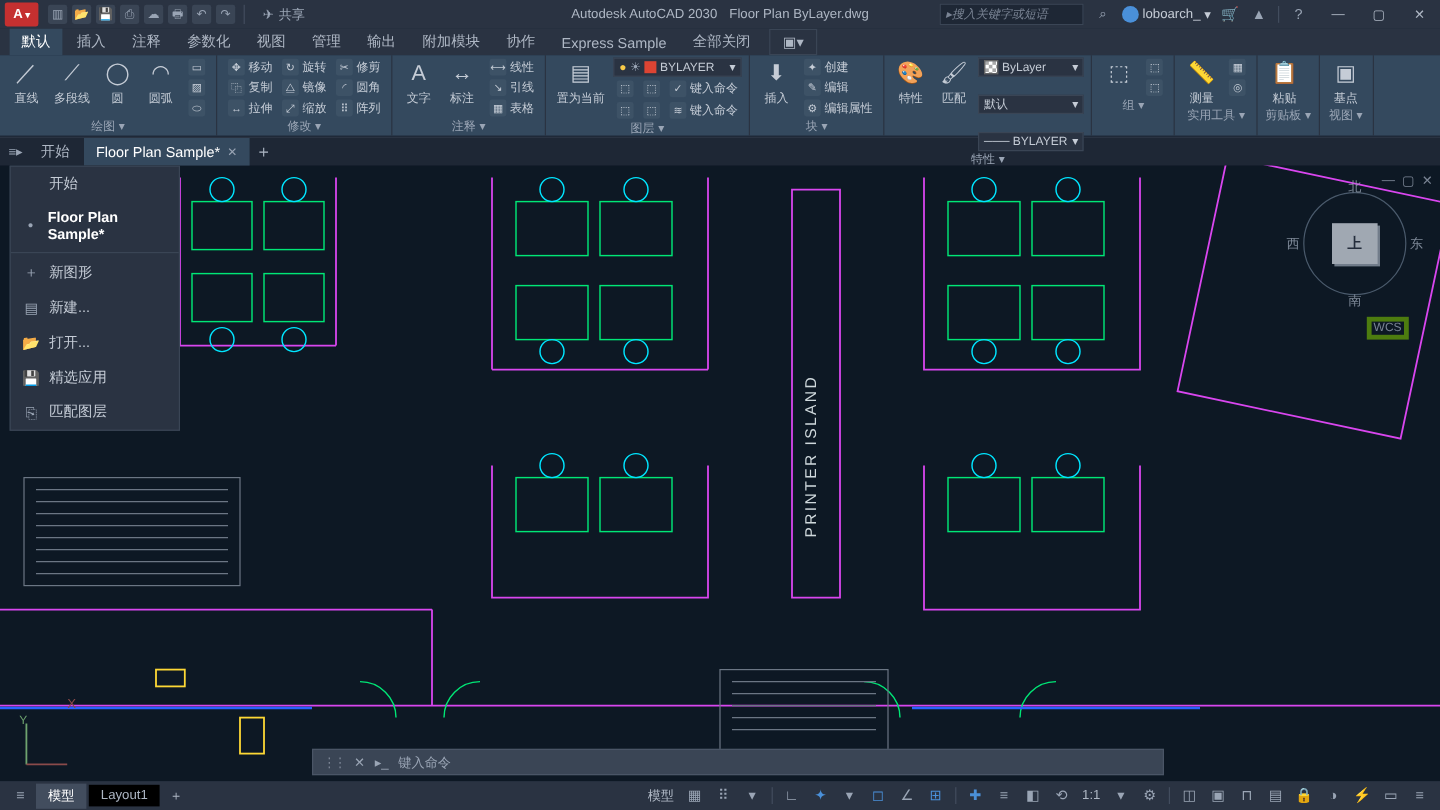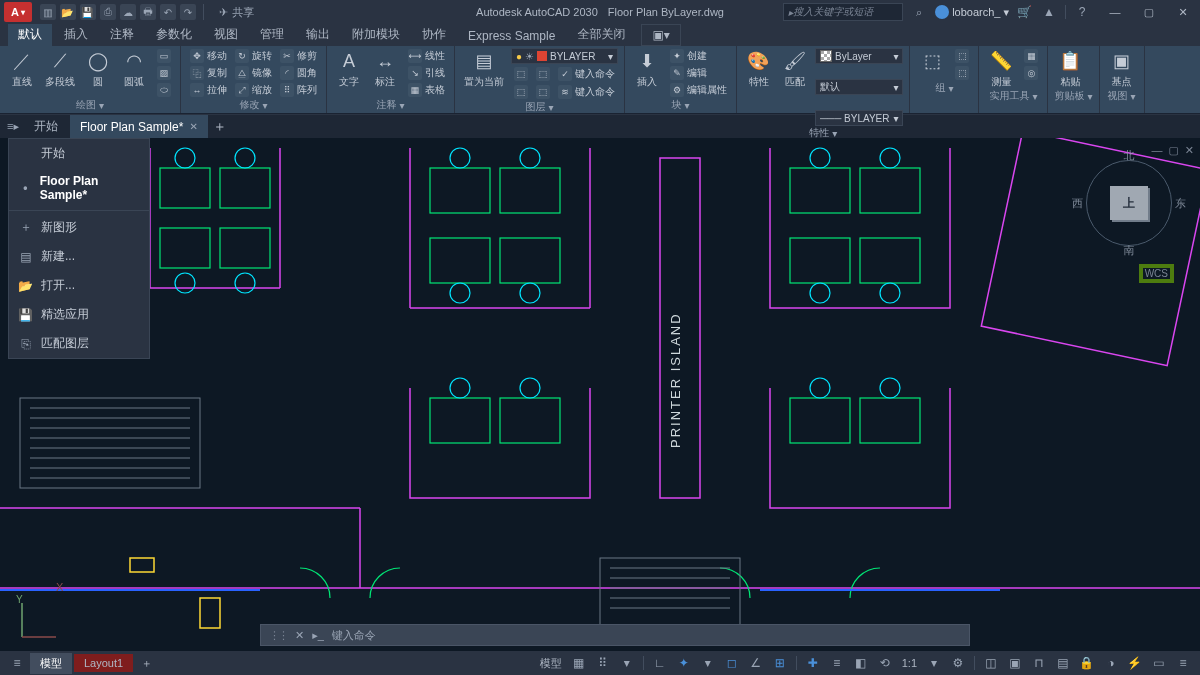--- a/index.html
+++ b/index.html
@@ -75,21 +75,21 @@
 .doc-menu .dm-ico{width:14px;height:14px;display:flex;align-items:center;justify-content:center;color:#9aa5b5;font-size:12px;}
 
 
 .cmdline{position:absolute;left:260px;right:230px;bottom:5px;height:22px;background:#3a4555;display:flex;align-items:center;gap:8px;font-size:11px;color:#9aa5b5;padding:0 8px;border:1px solid #4a5566;}
 .cmdline .grip{letter-spacing:-2px;color:#7a8494;}
 .cmdline .prompt{}
 
 
 .statusbar{position:absolute;left:0;right:0;bottom:0;height:24px;background:#2a3342;display:flex;align-items:center;font-size:11px;color:#aeb7c4;}
 .sb-left{display:flex;align-items:center;gap:2px;padding-left:6px;}
-.sb-tab{padding:3px 10px;background:#7f1d1d;}
+.sb-tab{padding:3px 10px;background:#000000;}
 .sb-tab.active{background:#424d5e;color:#fff;}
 .sb-add{padding:0 6px;}
 .sb-right{margin-left:auto;display:flex;align-items:center;gap:2px;padding-right:6px;}
 .sb-btn{width:22px;height:20px;display:flex;align-items:center;justify-content:center;color:#9aa5b5;font-size:12px;}
 .sb-btn.on{color:#4a90d9;}
 .sb-text{padding:0 4px;}
 .sb-sep{width:1px;height:14px;background:#424d5e;margin:0 3px;}
 </style>
 </head>
 <body>

